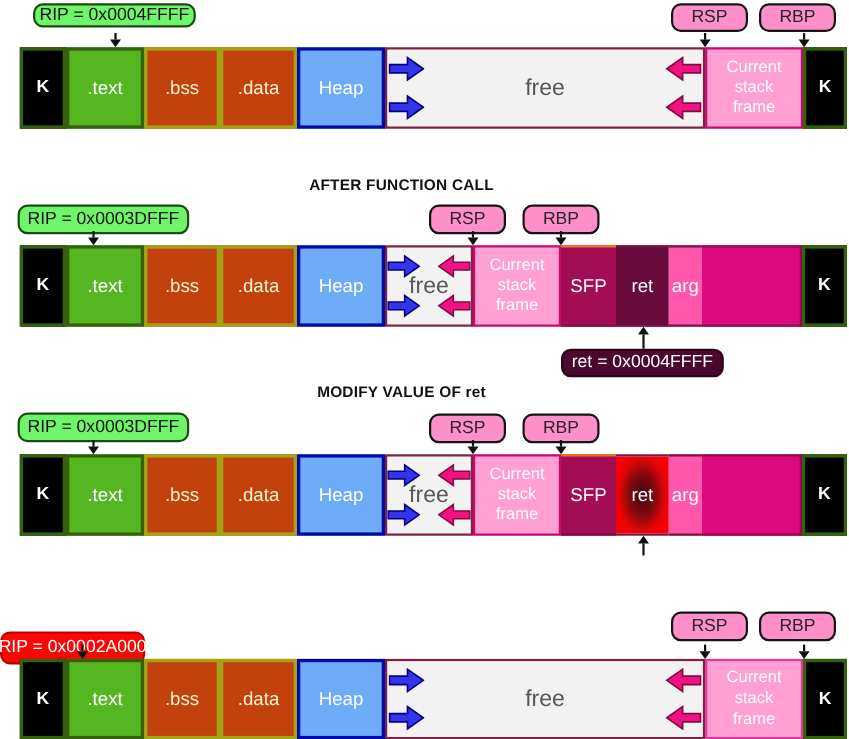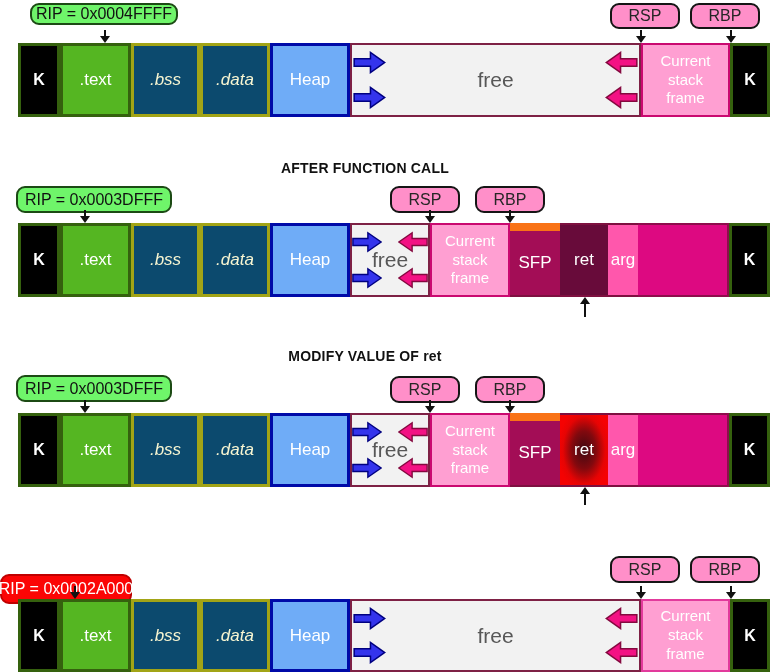--- a/index.html
+++ b/index.html
@@ -24,27 +24,27 @@
   .varrow.up .head{width:0;height:0;border-left:5px solid transparent;
                    border-right:5px solid transparent;border-bottom:7px solid #111;}
   .varrow.up .line{height:13px;}
   .varrow.up.short .line{height:11px;}
 
   .bar{position:absolute;left:18px;width:752px;height:74px;display:flex;}
   .seg{box-sizing:border-box;display:flex;align-items:center;justify-content:center;
        color:#fff;font-size:17px;position:relative;flex-shrink:0;}
   .seg.k{background:#000;border:3px solid #35610E;font-weight:bold;font-size:16px;}
   .seg.text{background:#55B622;border:3px solid #35610E;text-align:center;}
-  .seg.bss,.seg.data{background:#0c4a6e;border:3px solid #A2A416;color:#F8F6D2;font-style:italic;}
+  .seg.bss,.seg.data{background:#c2410c;border:3px solid #A2A416;color:#F8F6D2;}
   .seg.heap{background:#6FACF7;border:3px solid #000AA8;}
   .seg.free{background:#F2F2F2;border:2px solid #7E2145;color:#575757;font-size:21px;}
   .seg.free .lbl{position:relative;z-index:2;}
   .seg.frame{background:#FF9FD2;border:2px solid #CA0970;font-size:15px;text-align:center;}
   .seg.frame .lbl{width:74px;line-height:1.25;}
-  .seg.sfp{background:#A30D56;border-top:8px solid #f97316;border-bottom:2px solid #7E1040;}
+  .seg.sfp{background:#A30D56;border-top:2px solid #f97316;border-bottom:2px solid #7E1040;}
   .seg.ret{background:#680B3A;border-top:2px solid #7E1040;border-bottom:2px solid #7E1040;}
   .seg.ret.hot{background:radial-gradient(ellipse 55% 60% at 50% 50%,
                #3F0A12 0%,#82090E 45%,#E60404 80%,#F50202 100%);}
   .seg.arg{background:#FF57AC;border-top:2px solid #7E1040;border-bottom:2px solid #7E1040;}
   .seg.prev{background:#DD0981;border:2px solid #8E0D4C;border-left:none;}
   .row4 .seg.frame{border-color:#E23A9C;}
   .ha{position:absolute;}
 </style>
 </head>
 <body>
@@ -143,20 +143,21 @@
     <div class="seg ret" style="width:48px">ret</div>
     <div class="seg arg" style="width:30px">arg</div>
     <div class="seg prev" style="width:91px"></div>
     <div class="seg k" style="width:41px">K</div>
   </div>
 
   <div class="varrow up" style="left:579px;top:297px">
     <span class="head"></span>
       <span class="line"></span>
     </div>
+  <div class="pill maroon" style="left:510px;top:317px;width:148px;height:26px">ret = 0x0004FFFF</div>
 
   <div class="sec-title" style="left:230px;top:348px;width:270px">MODIFY VALUE OF ret</div>
 
   <div class="pill green" style="left:16px;top:375px;width:156px;height:27px">RIP = 0x0003DFFF</div>
   <div class="varrow down" style="left:79px;top:400px">
     <span class="line"></span>
       <span class="head"></span>
     </div>
 
   <div class="pill reg" style="left:390px;top:376px;width:70px;height:27px">RSP</div>

